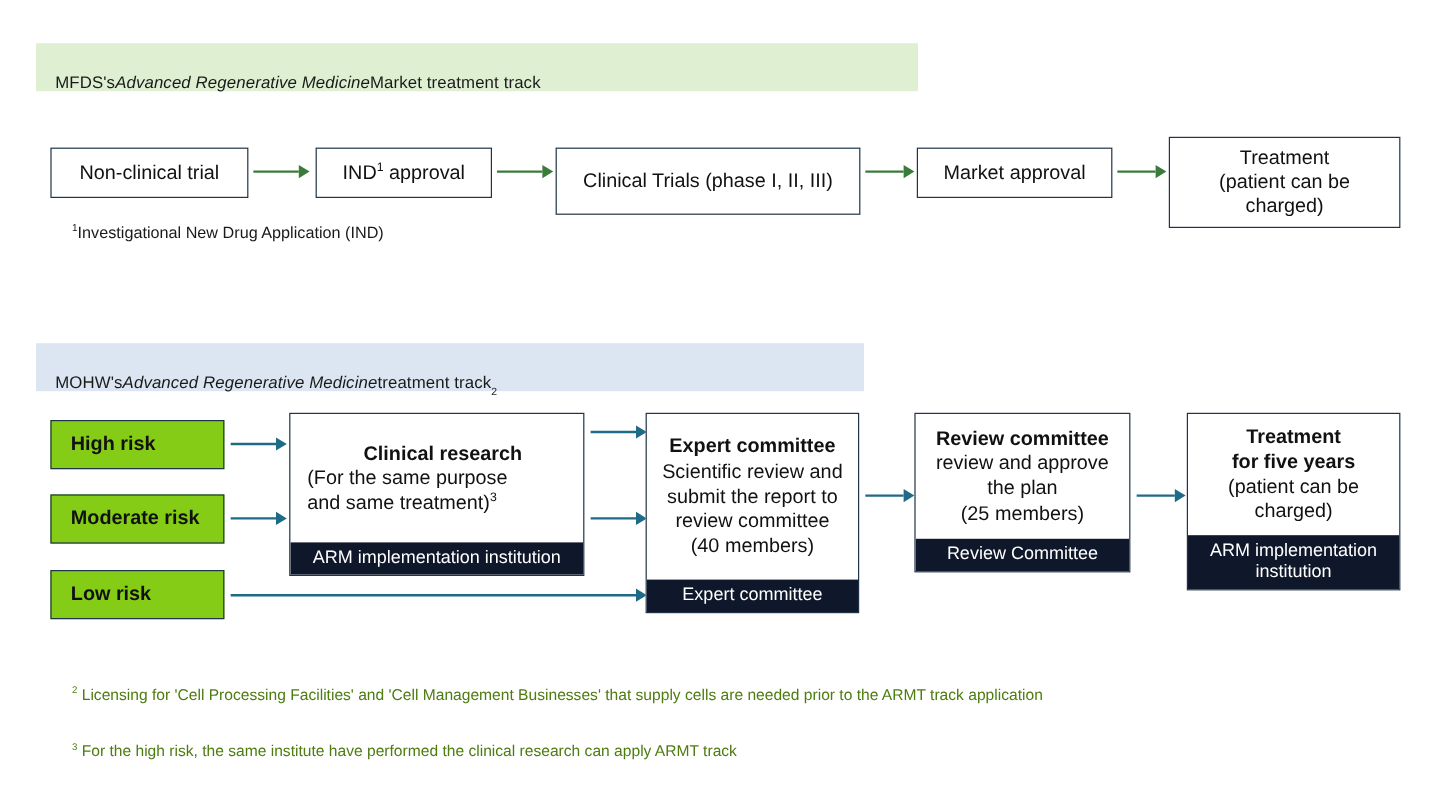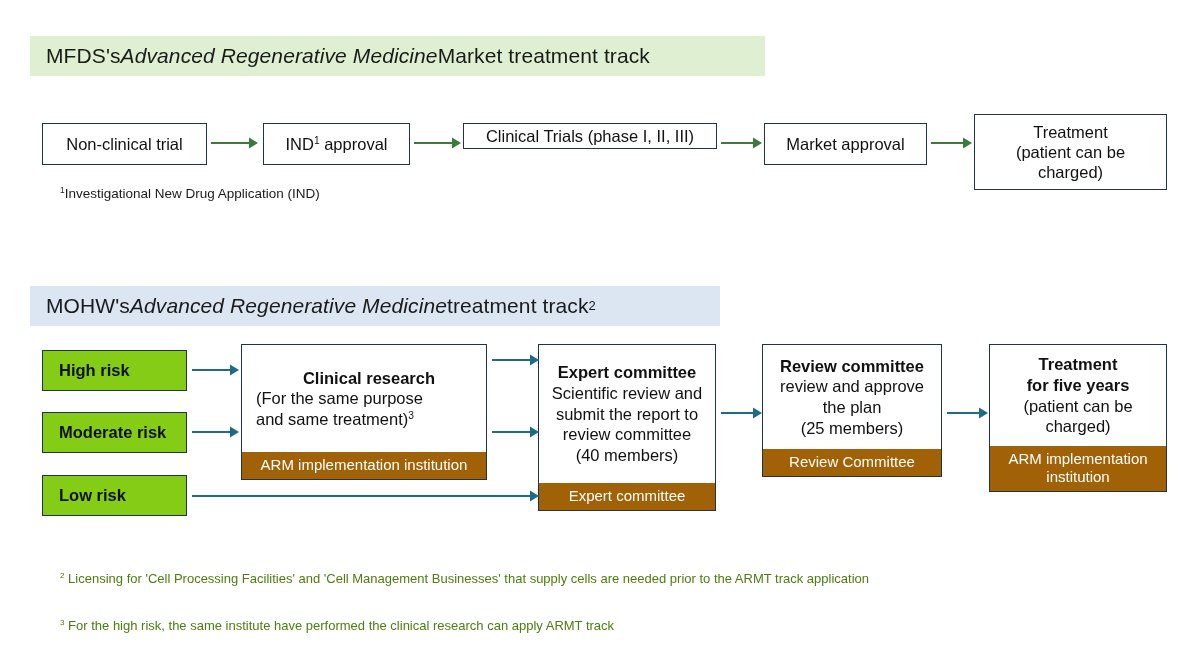--- a/index.html
+++ b/index.html
@@ -14,22 +14,22 @@
     font-family: "Liberation Sans", sans-serif;
     color: #111111;
     overflow: hidden;
   }
 
   .abs { position: absolute; box-sizing: border-box; }
 
   
   .section-header {
     display: flex;
-    align-items: center;
-    font-size: 21px;
+    align-items: flex-end;
+    font-size: 14px;
     color: #1a1a1a;
     padding-left: 16px;
     letter-spacing: 0.1px;
     white-space: nowrap;
   }
   .section-header .it { font-style: italic; }
   .hdr-green { background: #dff0d2; }
   .hdr-blue  { background: #dce6f2; }
   sup { font-size: 0.62em; vertical-align: super; line-height: 0; }
 
@@ -74,21 +74,21 @@
     align-items: center;
     justify-content: center;
     text-align: center;
     font-size: 16.5px;
     line-height: 1.25;
     color: #111111;
     padding: 2px 4px;
   }
   .cbox-body .ttl { font-weight: bold; }
   .cbox-banner {
-    background: #a16207;
+    background: #0f172a;
     color: #ffffff;
     font-size: 15px;
     text-align: center;
     line-height: 1.2;
     padding: 4px 4px 5px 4px;
     display: flex;
     align-items: center;
     justify-content: center;
     flex-direction: column;
   }
@@ -130,21 +130,21 @@
 
 <div class="abs box" style="left:263px; top:123px; width:147px; height:42px;">
   <span><span>IND</span><sup>1</sup><span> approval</span></span>
 </div>
 
 <svg class="abs arrow" style="left:414px; top:134px;" width="48" height="18" viewBox="0 0 48 18">
   <line x1="0" y1="9" x2="38" y2="9" stroke="#3a7b3a" stroke-width="2"></line>
   <polygon points="38,3.5 47,9 38,14.5" fill="#3a7b3a"></polygon>
 </svg>
 
-<div class="abs box" style="left:463px; top:123px; width:254px; height:26px;">
+<div class="abs box" style="left:463px; top:123px; width:254px; height:56px;">
   <span>Clinical Trials (phase I, II, III)</span>
 </div>
 
 <svg class="abs arrow" style="left:721px; top:134px;" width="42" height="18" viewBox="0 0 42 18">
   <line x1="0" y1="9" x2="32" y2="9" stroke="#3a7b3a" stroke-width="2"></line>
   <polygon points="32,3.5 41,9 32,14.5" fill="#3a7b3a"></polygon>
 </svg>
 
 <div class="abs box" style="left:764px; top:123px; width:163px; height:42px;">
   <span>Market approval</span>

